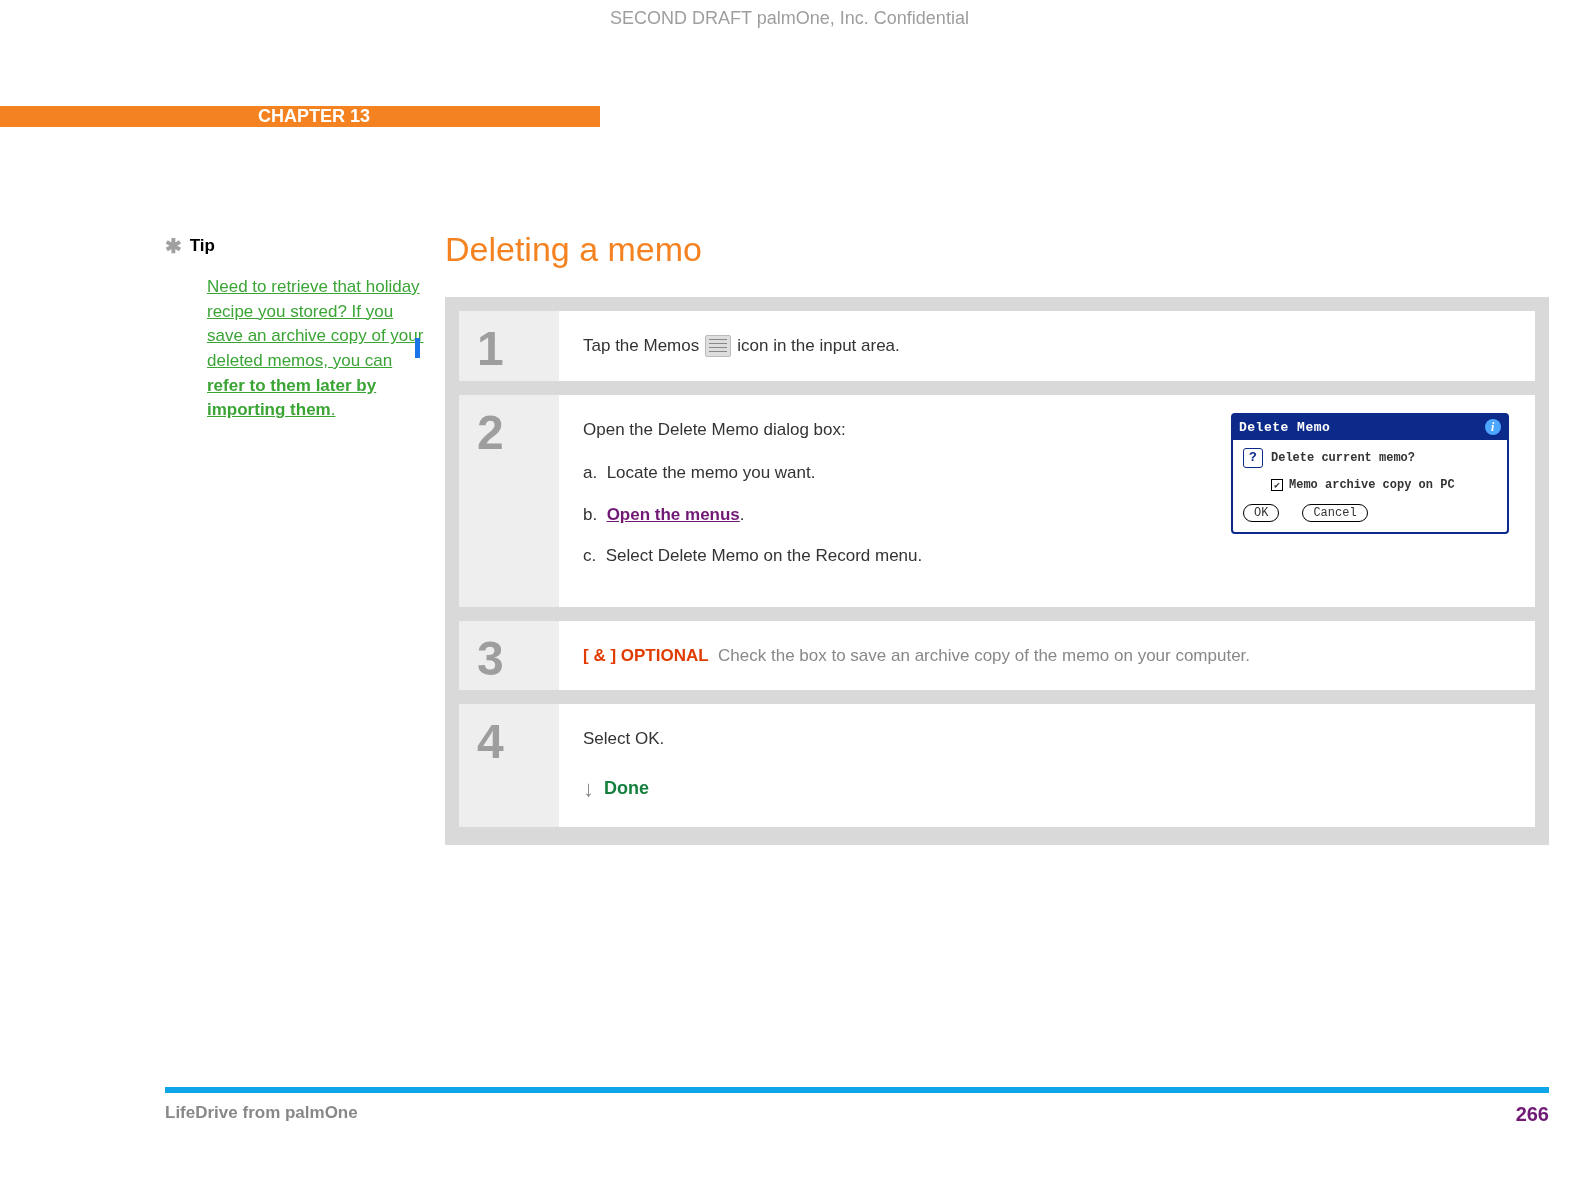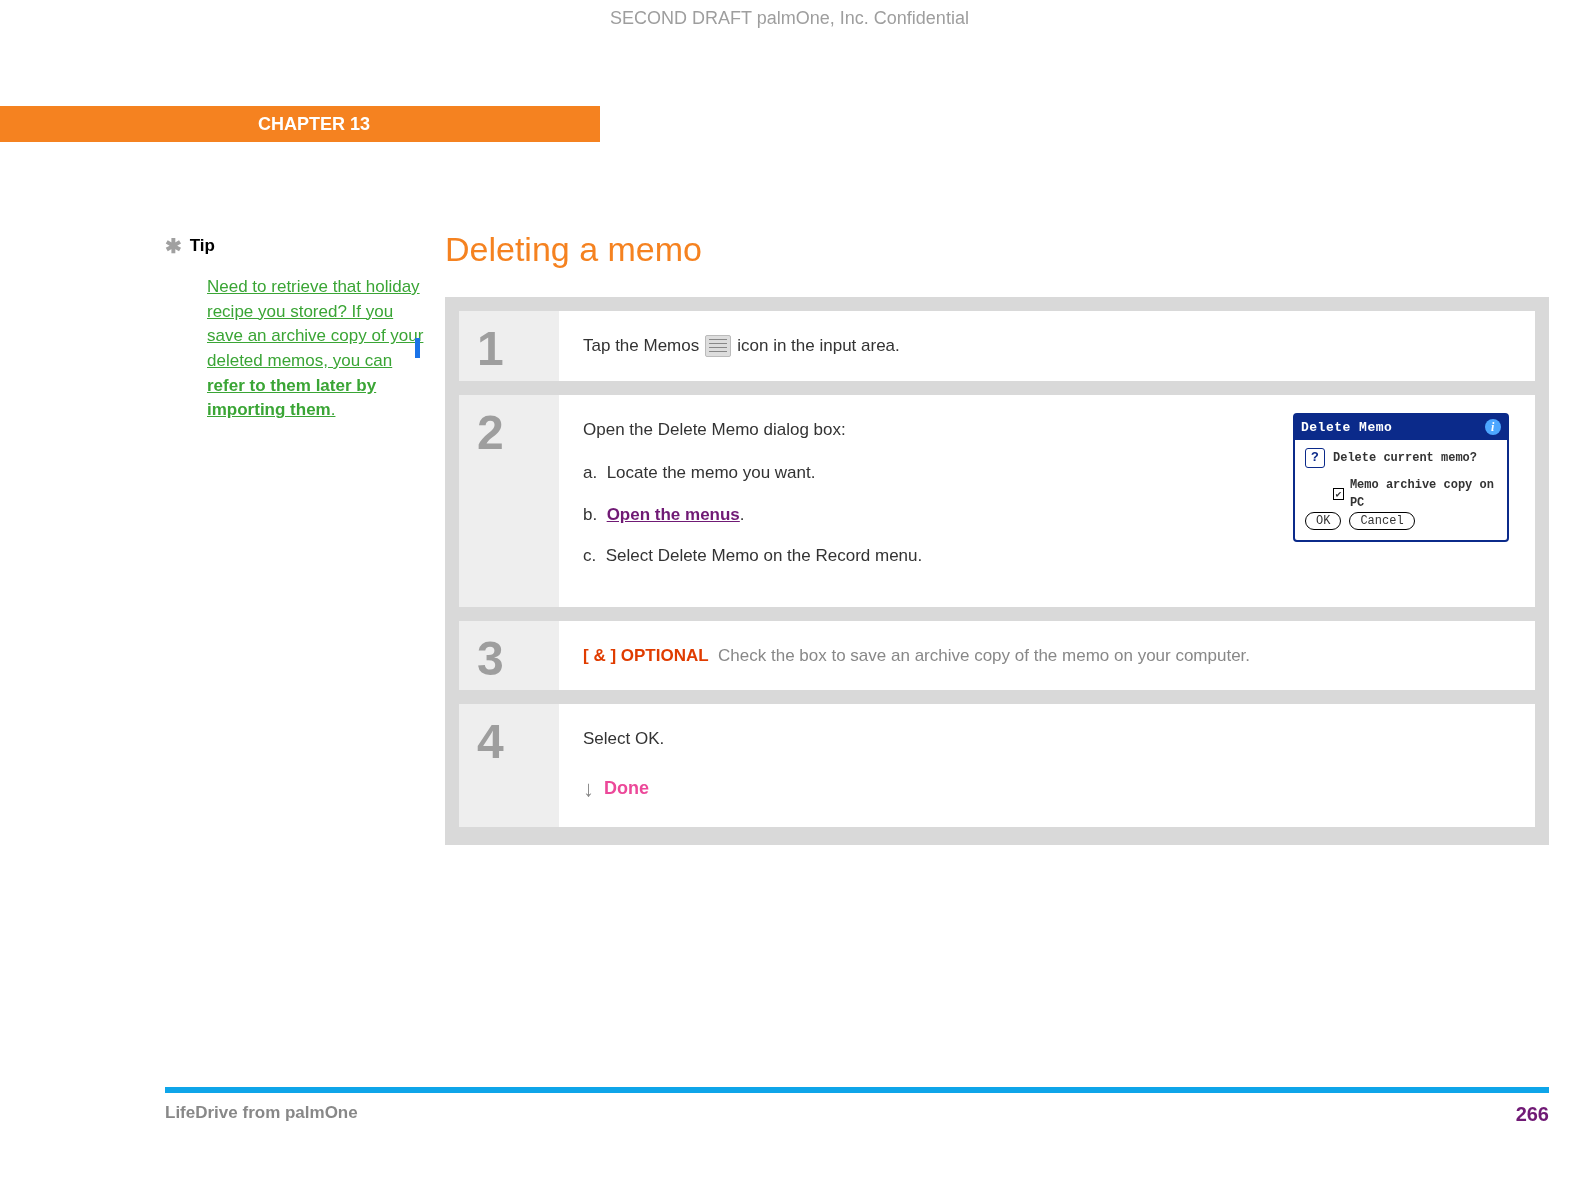--- a/index.html
+++ b/index.html
@@ -20,20 +20,21 @@
     font-size: 18px;
     color: #9e9e9e;
   }
   .header-bar {
     position: absolute;
     top: 106px;
     left: 0;
     right: 0;
     height: 36px;
     display: flex;
+    flex-direction: column;
   }
   .header-left {
     width: 600px;
     background: #f58220;
     color: #fff;
     font-weight: bold;
     font-size: 18px;
     display: flex;
     align-items: center;
     justify-content: flex-end;
@@ -145,28 +146,28 @@
     top: 3px; left: 3px; right: 3px; bottom: 3px;
     background: repeating-linear-gradient(#888, #888 1px, transparent 1px, transparent 4px);
   }
   .substeps { margin-top: 18px; }
   .substeps div { margin-bottom: 16px; padding-left: 22px; text-indent: -22px; }
   .bold-link { font-weight: bold; text-decoration: underline; color: #701a75; }
   .optional-tag { color: #e03c00; font-weight: bold; }
   .optional-text { color: #888; }
   .done-line { margin-top: 20px; display: flex; align-items: center; gap: 10px; }
   .done-arrow { font-size: 22px; color: #888; font-weight: bold; }
-  .done-text { color: #ec4899; font-weight: bold; font-size: 18px; }
+  .done-text { color: #15803d; font-weight: bold; font-size: 18px; }
 
   
   .dialog-mock {
     position: absolute;
     right: 26px;
     top: 18px;
-    width: 216px;
+    width: 278px;
     border: 2px solid #0b2a8a;
     border-radius: 4px;
     background: #fff;
     font-family: "Courier New", monospace;
     font-size: 12px;
   }
   .dialog-title {
     background: #0b2a8a;
     color: #fff;
     font-weight: bold;
@@ -185,21 +186,21 @@
   }
   .dialog-body { padding: 8px 10px 10px 10px; }
   .dialog-q-row { display: flex; align-items: center; gap: 8px; font-weight: bold; }
   .q-icon {
     width: 20px; height: 20px; border: 1px solid #0b2a8a; border-radius: 3px;
     display: flex; align-items: center; justify-content: center;
     color: #0b2a8a; font-weight: bold; font-size: 13px;
   }
   .dialog-chk-row { margin: 8px 0 0 28px; display: flex; align-items: center; gap: 6px; font-weight: bold; }
   .chk { width: 12px; height: 12px; border: 1px solid #000; display: inline-flex; align-items: center; justify-content: center; font-size: 10px; }
-  .dialog-btns { display: flex; gap: 8px; }
+  .dialog-btns { margin-top: 10px; display: flex; gap: 23px; }
   .pbtn {
     border: 1px solid #000; border-radius: 10px;
     padding: 0 10px; font-size: 12px; background: #fff;
     line-height: 16px;
   }
 
   .footer {
     position: absolute;
     left: 165px;
     right: 30px;

